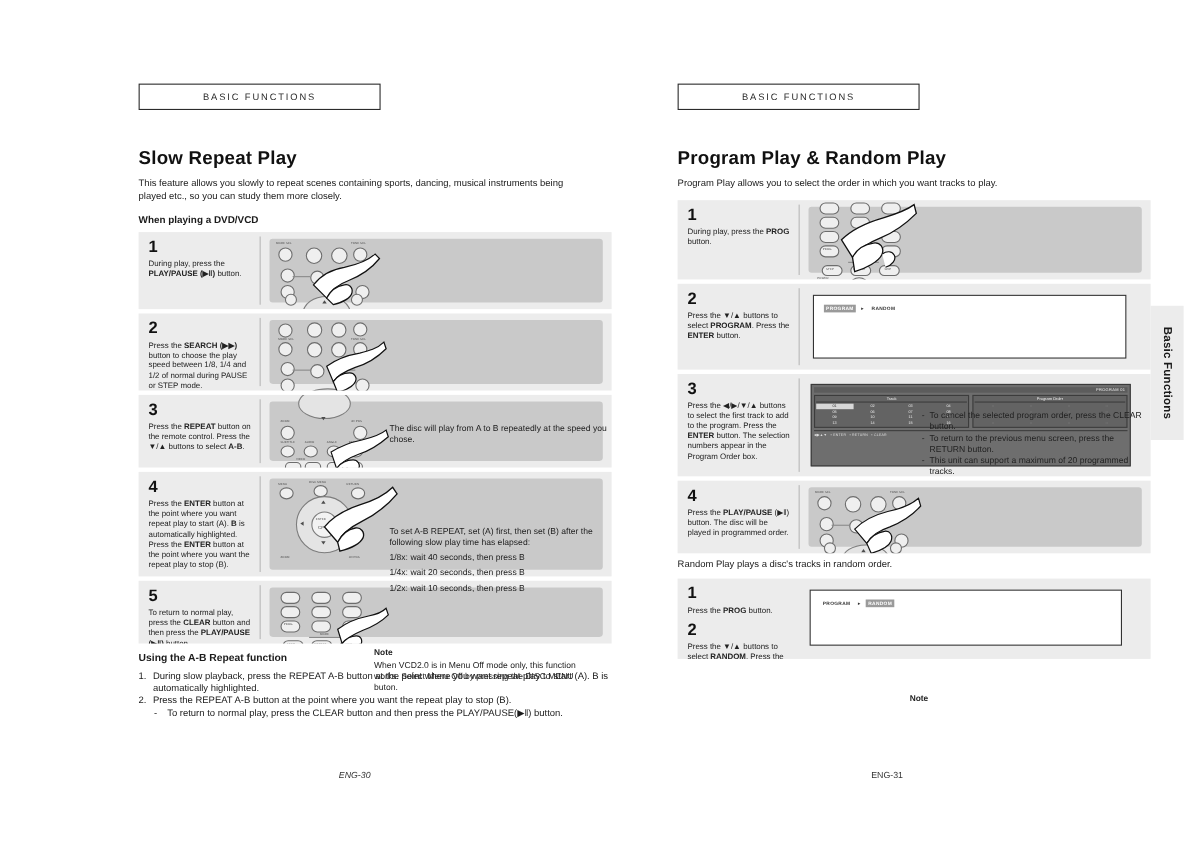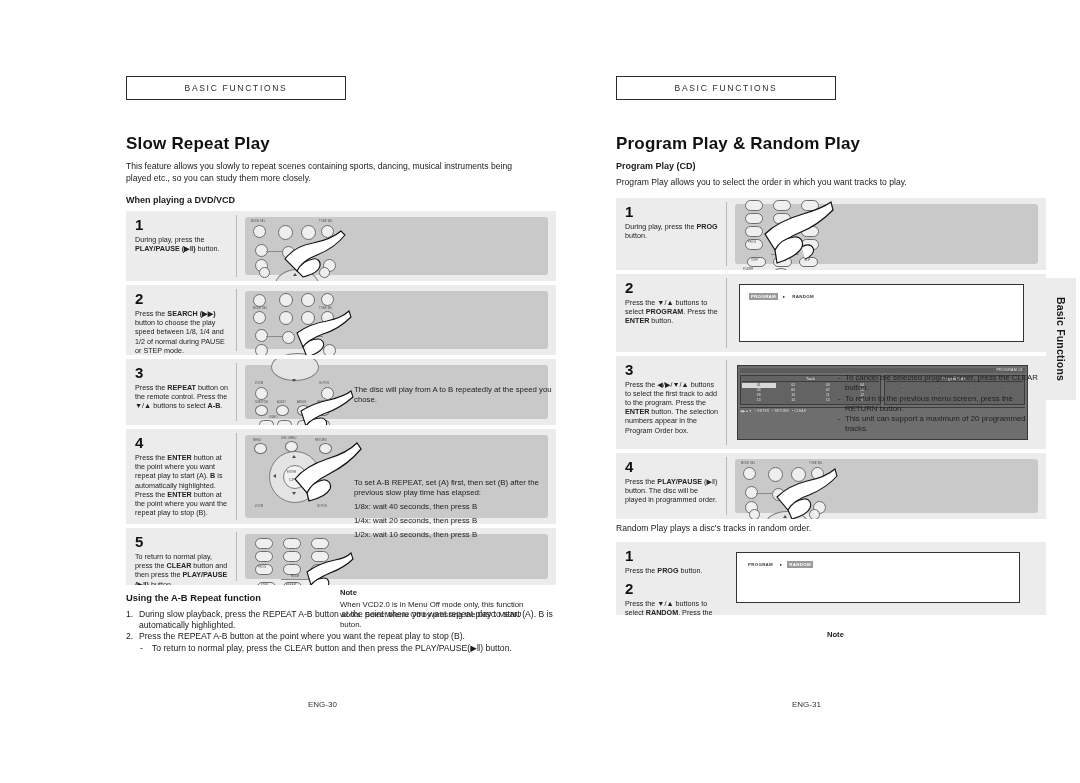--- a/index.html
+++ b/index.html
@@ -527,42 +527,41 @@
       </ol>
       <div class="sublist">To return to normal play, press the CLEAR button and then press the PLAY/PAUSE(▶‖) button.</div>
     </div>
   </div>
 
   <div class="sidecol" style="left:322px; top:385px; width:200px;">
     <div class="note-body">The disc will play from A to B repeatedly at the speed you chose.</div>
   </div>
 
   <div class="sidecol" style="left:322px; top:478px; width:200px;">
-    <div class="note-body">To set A-B REPEAT, set (A) first, then set (B) after the previous slow play time has elapsed:</div>
+    <div class="note-body">To set A-B REPEAT, set (A) first, then set (B) after the following slow play time has elapsed:</div>
     <div class="note-body" style="margin-top:4px;">1/8x: wait 40 seconds, then press B</div>
     <div class="note-body" style="margin-top:4px;">1/4x: wait 20 seconds, then press B</div>
     <div class="note-body" style="margin-top:4px;">1/2x: wait 10 seconds, then press B</div>
   </div>
 
   <div class="sidecol" style="left:308px; top:588px; width:205px;">
     <div class="note-title">Note</div>
     <div class="note-body">When VCD2.0 is in Menu Off mode only, this function works. Select Menu Off by pressing the DISC MENU buton.</div>
   </div>
 
-  <div class="pagenum" style="left:276px; top:700px;">ENG-30</div>
+  <div class="pagenum" style="left:276px; top:700px;font-style:italic;">ENG-30</div>
 
   <div class="col-right">
 
     <div class="banner">
       <span class="banner-text">BASIC FUNCTIONS</span>
     </div>
 
     <h1 class="title">Program Play &amp; Random Play</h1>
 
-    <h2 class="subhead">Program Play (CD)</h2>
     <p class="intro" style="margin-bottom:9px;">Program Play allows you to select the order in which you want tracks to play.</p>
 
     <div class="step" style="height:72px;">
       <div class="step-text">
         <div class="step-num">1</div>
         <div class="step-body">
           <span>During play, press the </span><b>PROG</b><span> button.</span>
         </div>
       </div>
       <div class="step-art">

